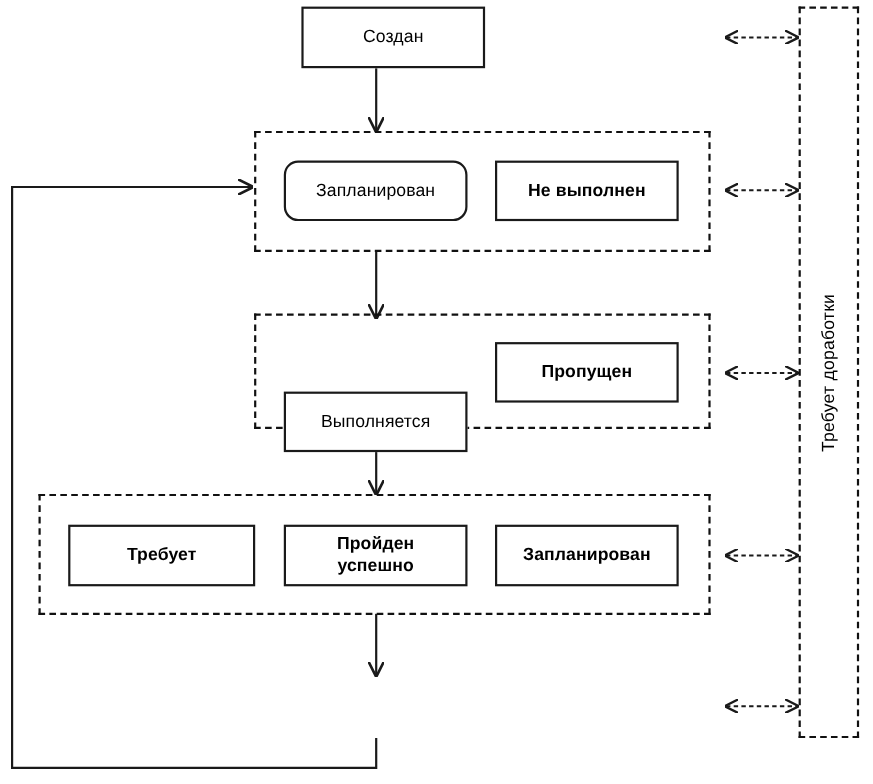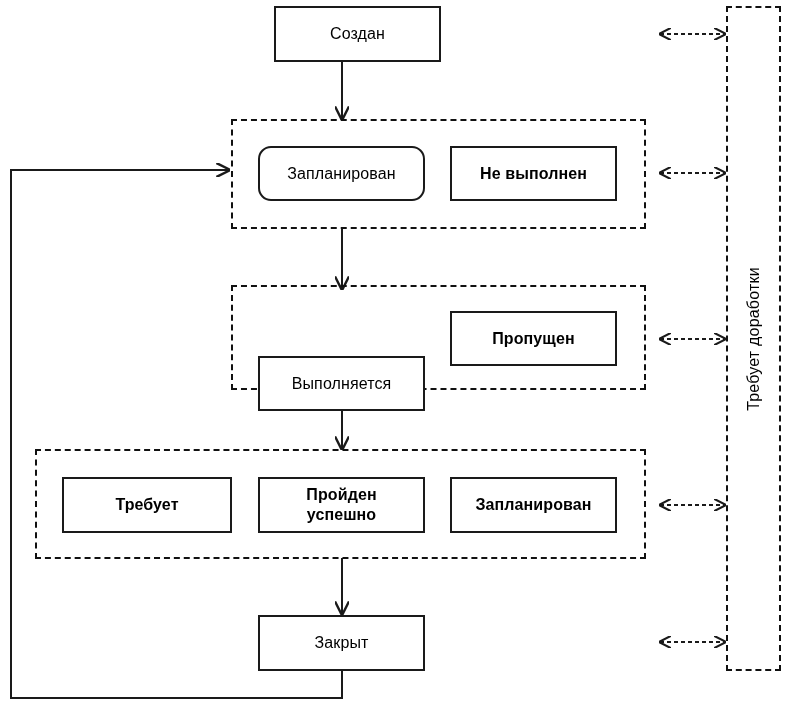--- a/index.html
+++ b/index.html
@@ -137,21 +137,18 @@
     <span>
       <span>Пройден</span><br>
       <span>успешно</span>
     </span>
   </div>
 
   <div class="node-box bold" style="left:450px; top:477px; width:167px; height:56px;">
     <span>Запланирован</span>
   </div>
 
-  <div class="node-box" style="left:258px; top:615px; width:167px; height:56px;">
-    <span>Закрыт</span>
-  </div>
 
   <div class="side-box" style="left:726px; top:6px; width:55px; height:665px;">
     <span class="side-box-label">Требует доработки</span>
   </div>
 
 </div>
 
 </body></html>

